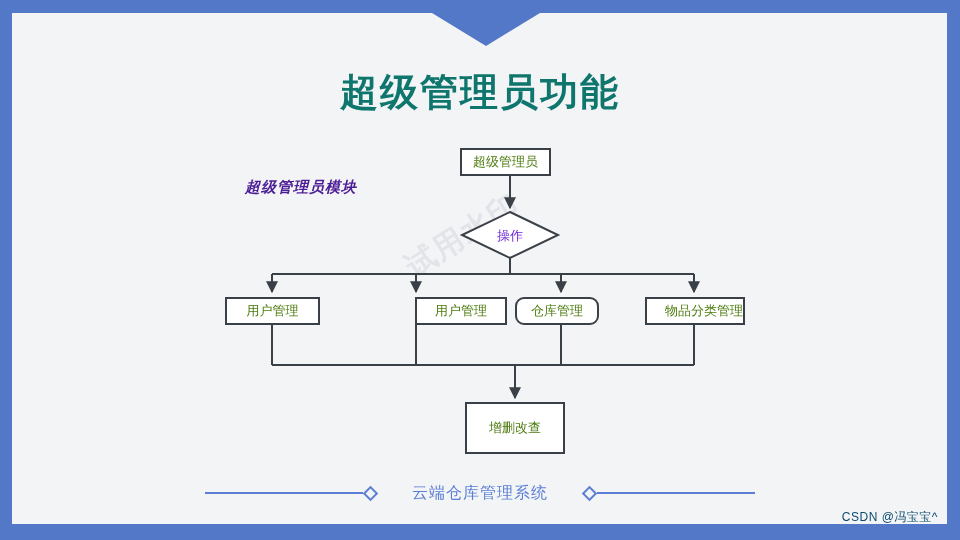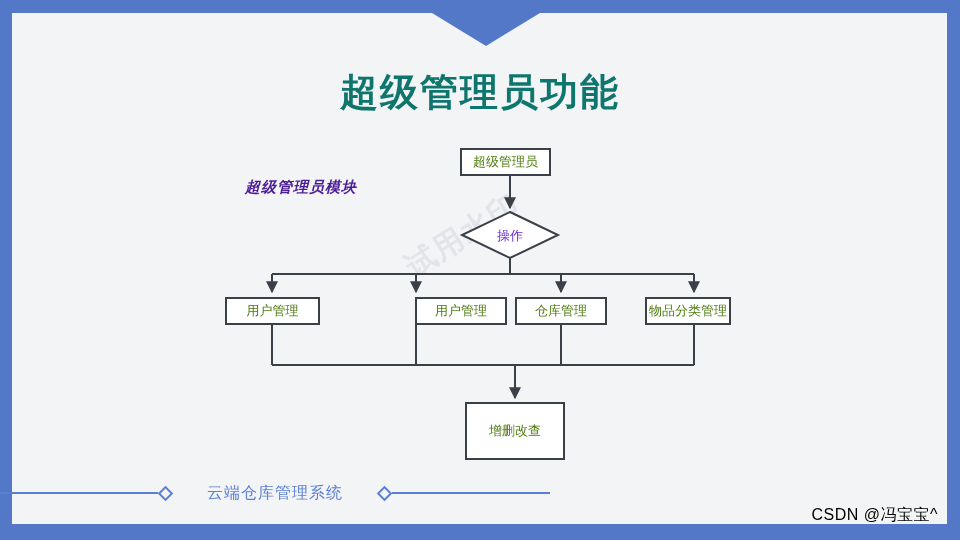--- a/index.html
+++ b/index.html
@@ -128,21 +128,21 @@
 
   
   .footer {
     position: absolute;
     left: 0;
     top: 480px;
     width: 960px;
     height: 26px;
     display: flex;
     align-items: center;
-    justify-content: flex-start;
+    justify-content: center;
   }
   .footer-rule {
     width: 158px;
     height: 2px;
     background: #5b7fd4;
   }
   .footer-diamond {
     width: 11px;
     height: 11px;
     border: 2px solid #5b7fd4;
@@ -156,22 +156,22 @@
     letter-spacing: 1px;
     margin: 0 34px;
     white-space: nowrap;
   }
 
   
   .csdn-watermark {
     position: absolute;
     right: 22px;
     bottom: 14px;
-    font-size: 16px;
-    color: #000000;
+    font-size: 12px;
+    color: #0c4a6e;
     white-space: nowrap;
     letter-spacing: 0.5px;
   }
 </style>
 </head>
 <body>
 
 <div id="slide">
 
   <div class="frame-top"></div>
@@ -223,28 +223,28 @@
   <div class="node-diamond-label" style="left:462px; top:227px; width:96px;">
     <span>操作</span>
   </div>
 
   <div class="node-box" style="left:225px; top:297px; width:95px; height:28px;">
     <span>用户管理</span>
   </div>
   <div class="node-box" style="left:370px; top:297px; width:92px; height:28px;margin-left:45px;">
     <span>用户管理</span>
   </div>
-  <div class="node-box" style="left:515px; top:297px; width:92px; height:28px;">
+  <div class="node-box" style="left:515px; top:297px; width:84px; height:28px;border-radius:9px;">
     <span>仓库管理</span>
   </div>
-  <div class="node-box" style="left:645px; top:297px; width:86px; height:28px;">
+  <div class="node-box" style="left:645px; top:297px; width:100px; height:28px;justify-content:flex-end;">
     <span>物品分类管理</span>
   </div>
 
-  <div class="node-box" style="left:465px; top:402px; width:100px; height:58px;">
+  <div class="node-box" style="left:465px; top:402px; width:100px; height:52px;">
     <span>增删改查</span>
   </div>
 
   <div class="footer">
     <div class="footer-rule"></div>
     <div class="footer-diamond"></div>
     <div class="footer-text">云端仓库管理系统</div>
     <div class="footer-diamond"></div>
     <div class="footer-rule"></div>
   </div>

